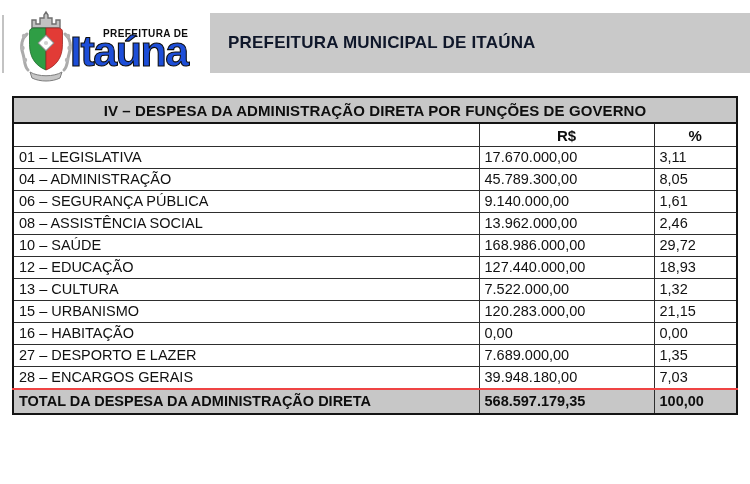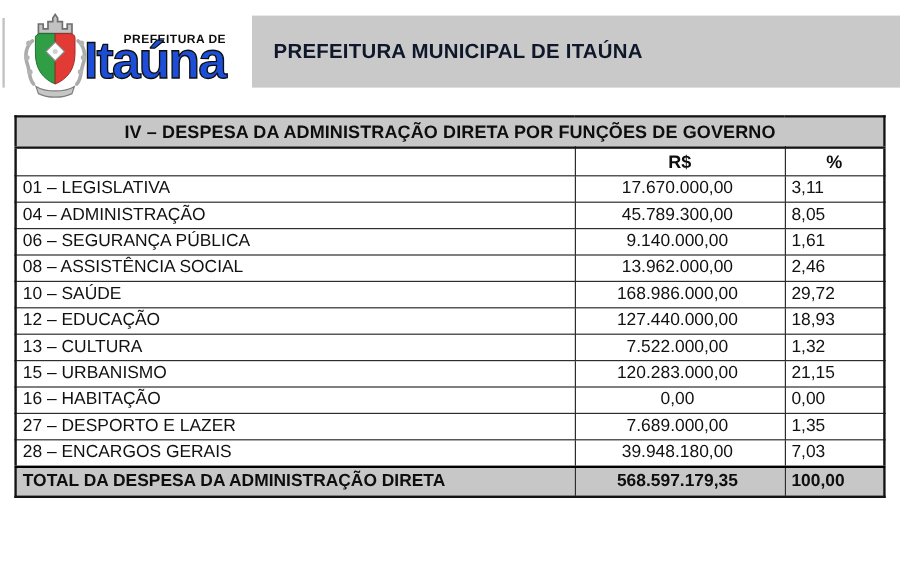--- a/index.html
+++ b/index.html
@@ -41,25 +41,25 @@
     border:1.5px solid #2e2e2e;font-size:14.5px;line-height:1;
     padding:2px 5px;height:17px;overflow:hidden;white-space:nowrap;
   }
   table{border:2px solid #141414;}
   .title-row th{
     background:#c7c7c7;font-size:15px;font-weight:bold;text-align:center;
     letter-spacing:.1px;height:20px;border-bottom:2px solid #141414;color:#0e0e0e;
   }
   .head-row th{font-size:15px;font-weight:bold;text-align:center;background:#fff;height:18px;color:#0e0e0e;}
   td.lbl{text-align:left;padding-left:5px;}
-  td.rs{text-align:center;padding-right:9px;}
+  td.rs{text-align:left;padding-right:9px;}
   td.pct{text-align:left;}
   .total-row td{
     background:#c7c7c7;font-weight:bold;height:19px;color:#0e0e0e;
-    border-top:2px solid #000000;
+    border-top:2px solid #ef4444;
   }
 </style>
 </head>
 <body>
 
 <div class="header">
   <div class="edge-line"></div>
 
   <div class="logo">
     <div class="logo-art">

